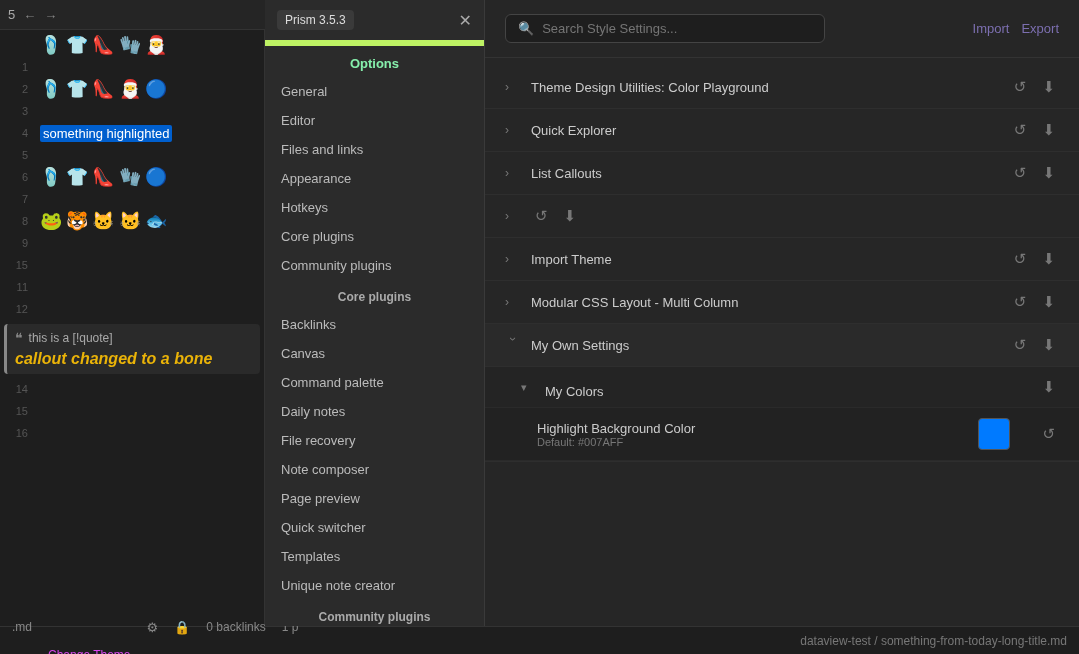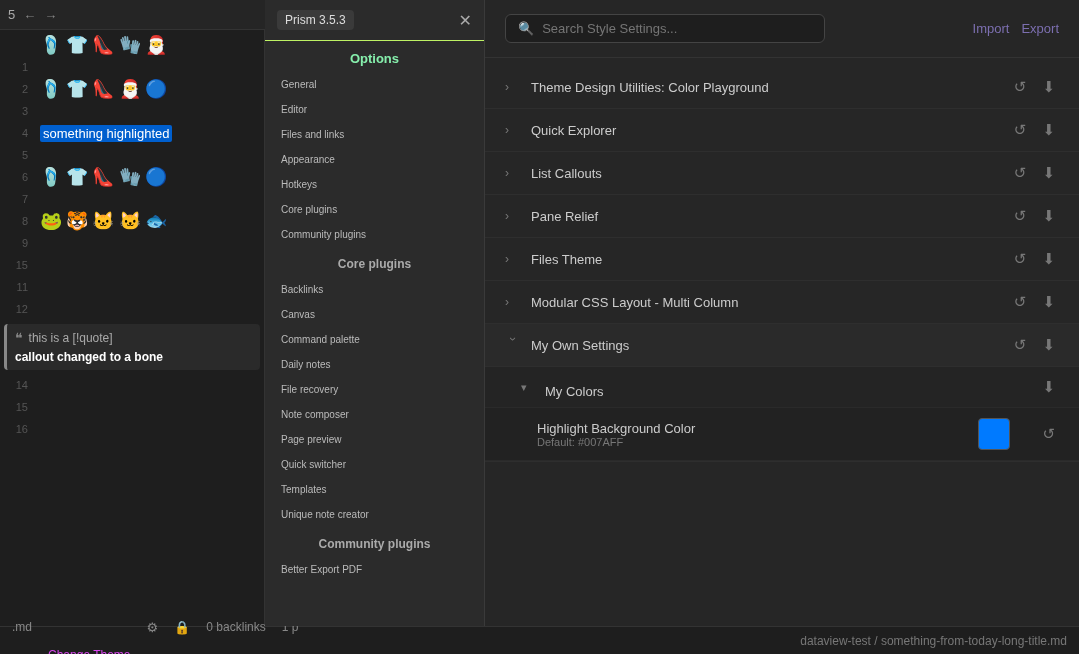--- a/index.html
+++ b/index.html
@@ -95,23 +95,24 @@
       gap: 6px;
       color: #aaa;
       font-size: 12px;
       margin-bottom: 4px;
     }
     .callout-quote-icon {
       font-size: 14px;
       color: #888;
     }
     .callout-body {
-      font-size: 12px;
-      color: #ffffff;
+      font-size: 16px;
+      color: #eab308;
       font-weight: bold;
+      font-style: italic;
     }
 
     
     .modal-overlay {
       position: absolute;
       top: 0;
       left: 265px;
       width: calc(1079px - 265px);
       height: calc(654px - 28px);
       display: flex;
@@ -125,21 +126,21 @@
       display: flex;
       flex-direction: column;
       overflow-y: auto;
       border-right: 1px solid #3a3a3a;
     }
     .settings-title-bar {
       display: flex;
       align-items: center;
       justify-content: space-between;
       padding: 10px 12px;
-      border-bottom: 1px solid #bef264;
+      border-bottom: 6px solid #bef264;
     }
     .prism-badge {
       background: #3a3a3a;
       color: #ddd;
       font-size: 12px;
       padding: 3px 8px;
       border-radius: 4px;
     }
     .close-btn {
       color: #aaa;
@@ -150,21 +151,21 @@
     }
     .options-label {
       font-size: 13px;
       font-weight: 600;
       color: #86efac;
       padding: 10px 12px 6px;
       text-align: center;
     }
     .settings-menu-item {
       padding: 7px 16px;
-      font-size: 10px;
+      font-size: 13px;
       color: #bbb;
       cursor: pointer;
     }
     .section-label {
       font-size: 12px;
       font-weight: 600;
       color: #aaa;
       padding: 10px 12px 6px;
       text-align: center;
       background: #2b2b2b;
@@ -553,30 +554,29 @@
           <span class="expand-arrow">›</span>
           <span class="plugin-name">List Callouts</span>
           <div class="plugin-actions">
             <button class="icon-btn">↺</button>
             <button class="icon-btn">⬇</button>
           </div>
         </div>
 
         <div class="plugin-row">
           <span class="expand-arrow">›</span>
-          <span class="plugin-name">Pane Relief</span>
           <div class="plugin-actions">
             <button class="icon-btn">↺</button>
             <button class="icon-btn">⬇</button>
           </div>
         </div>
 
         <div class="plugin-row">
           <span class="expand-arrow">›</span>
-          <span class="plugin-name">Files Theme</span>
+          <span class="plugin-name">Import Theme</span>
           <div class="plugin-actions">
             <button class="icon-btn">↺</button>
             <button class="icon-btn">⬇</button>
           </div>
         </div>
 
         <div class="plugin-row">
           <span class="expand-arrow">›</span>
           <span class="plugin-name">Modular CSS Layout - Multi Column</span>
           <div class="plugin-actions">

